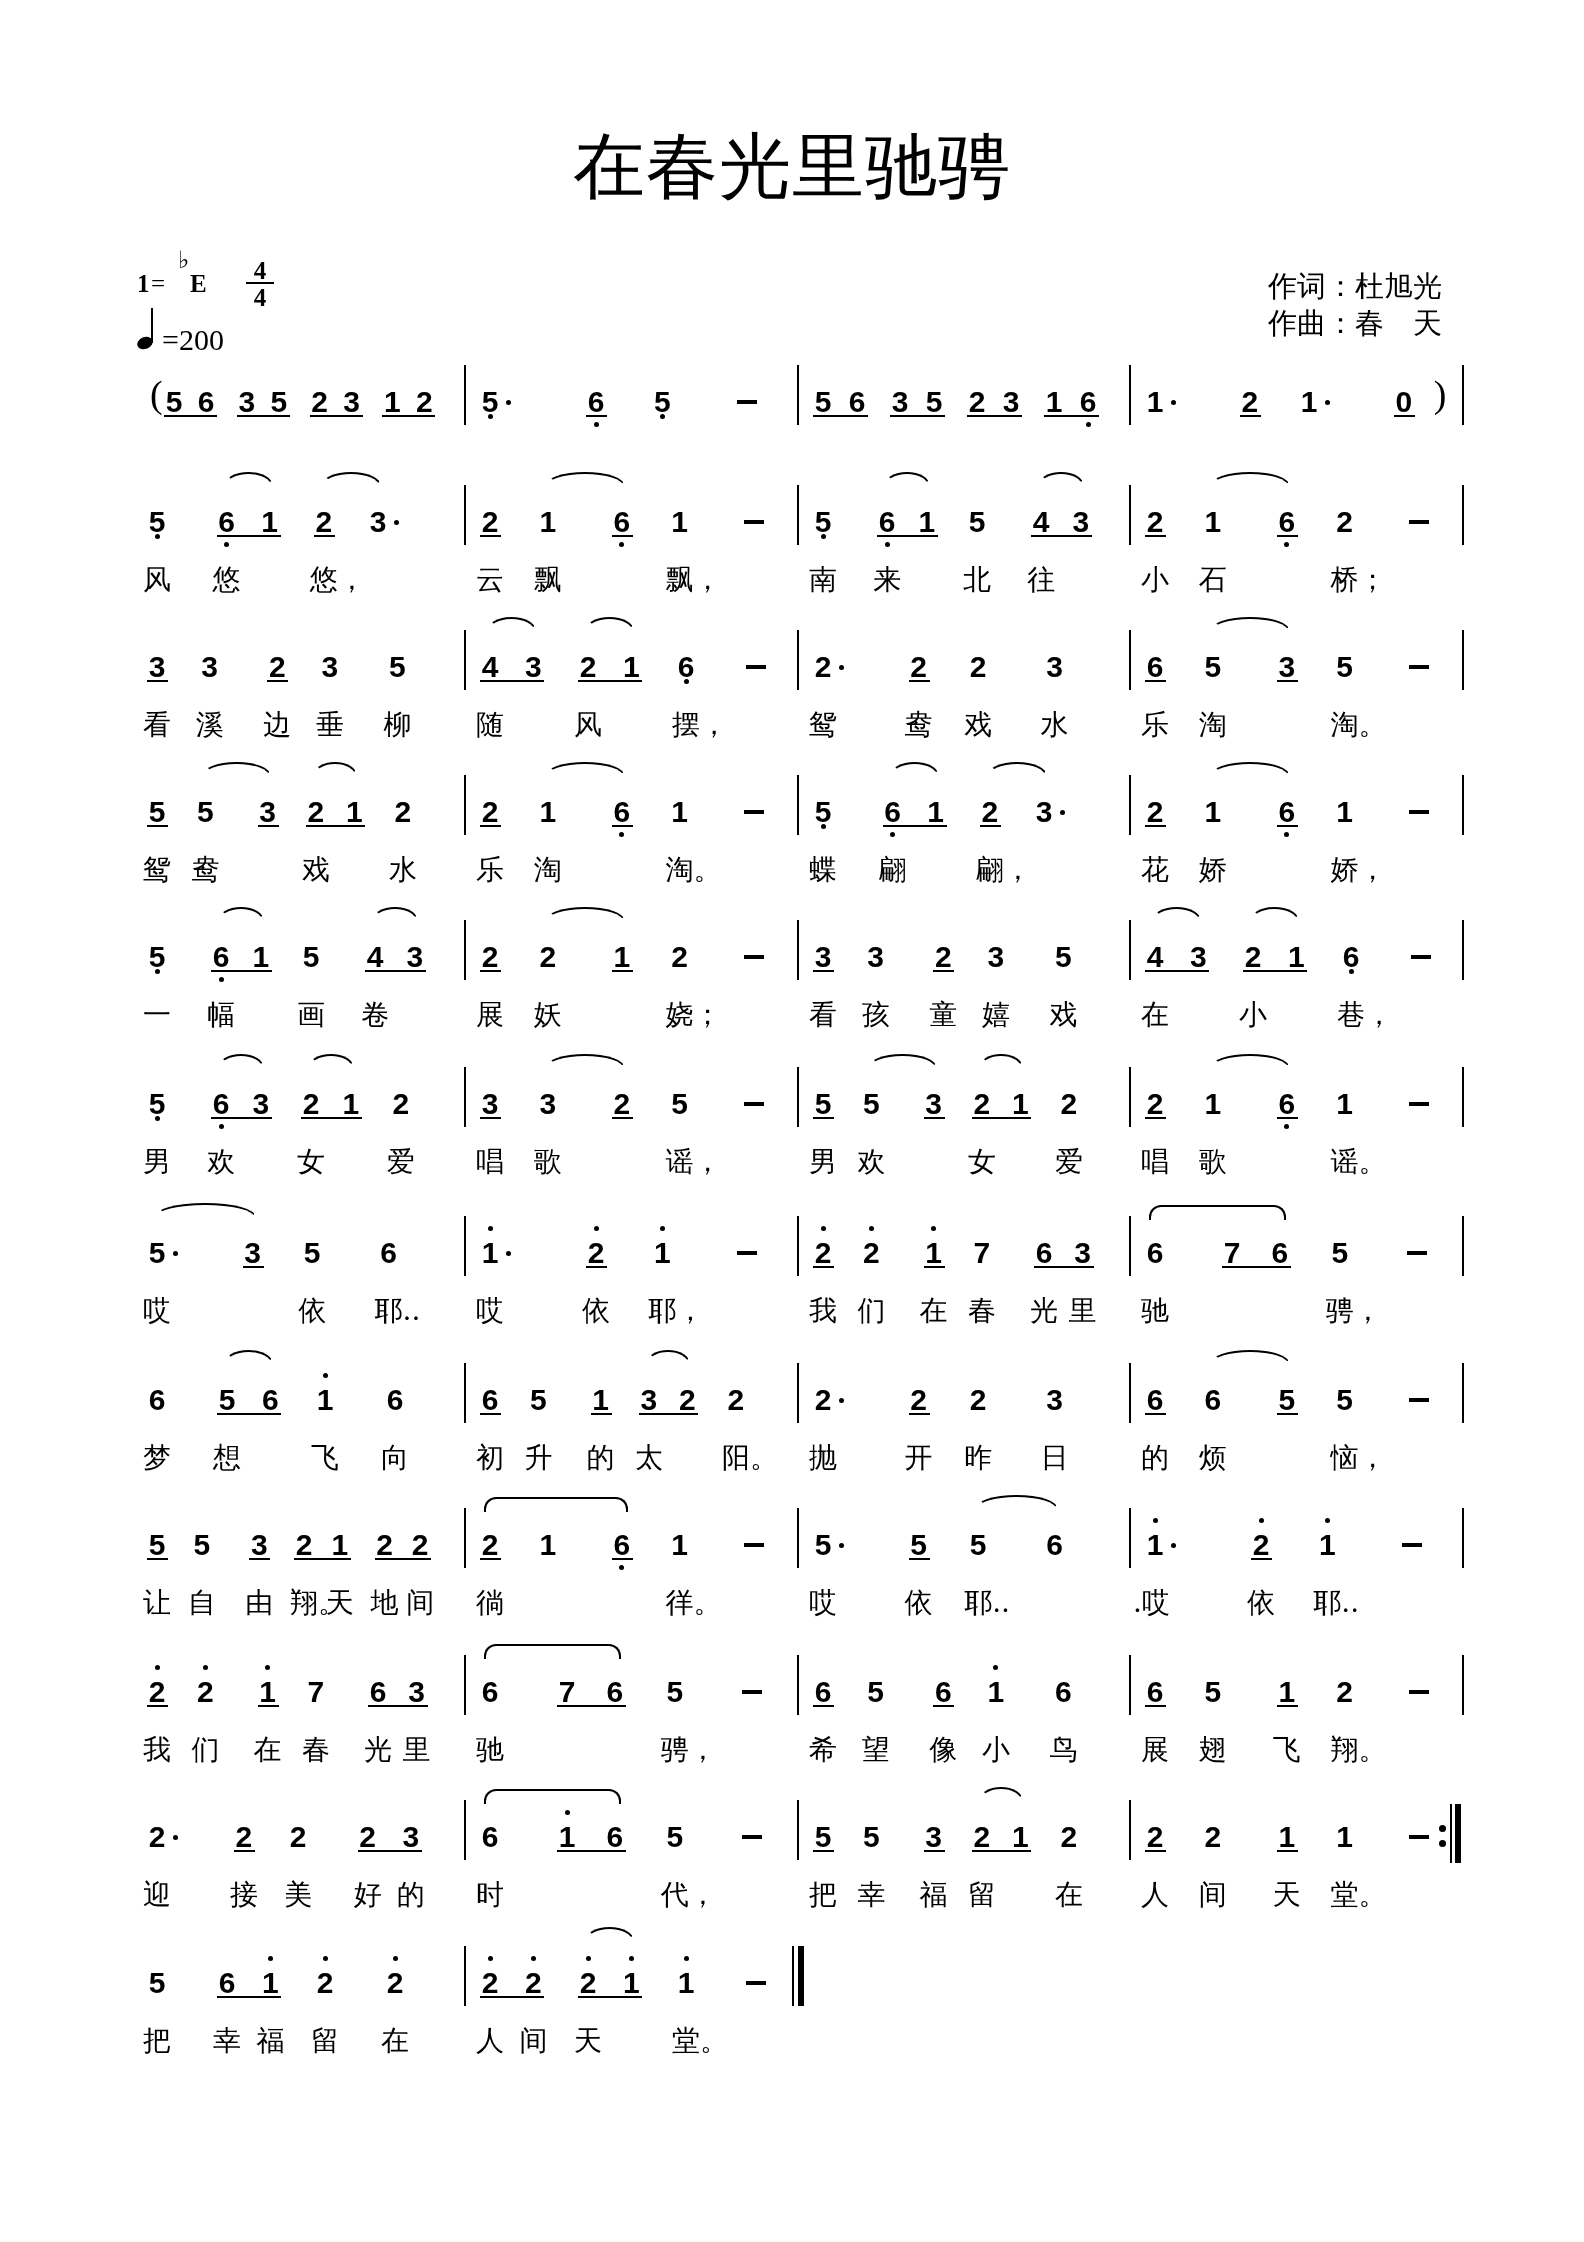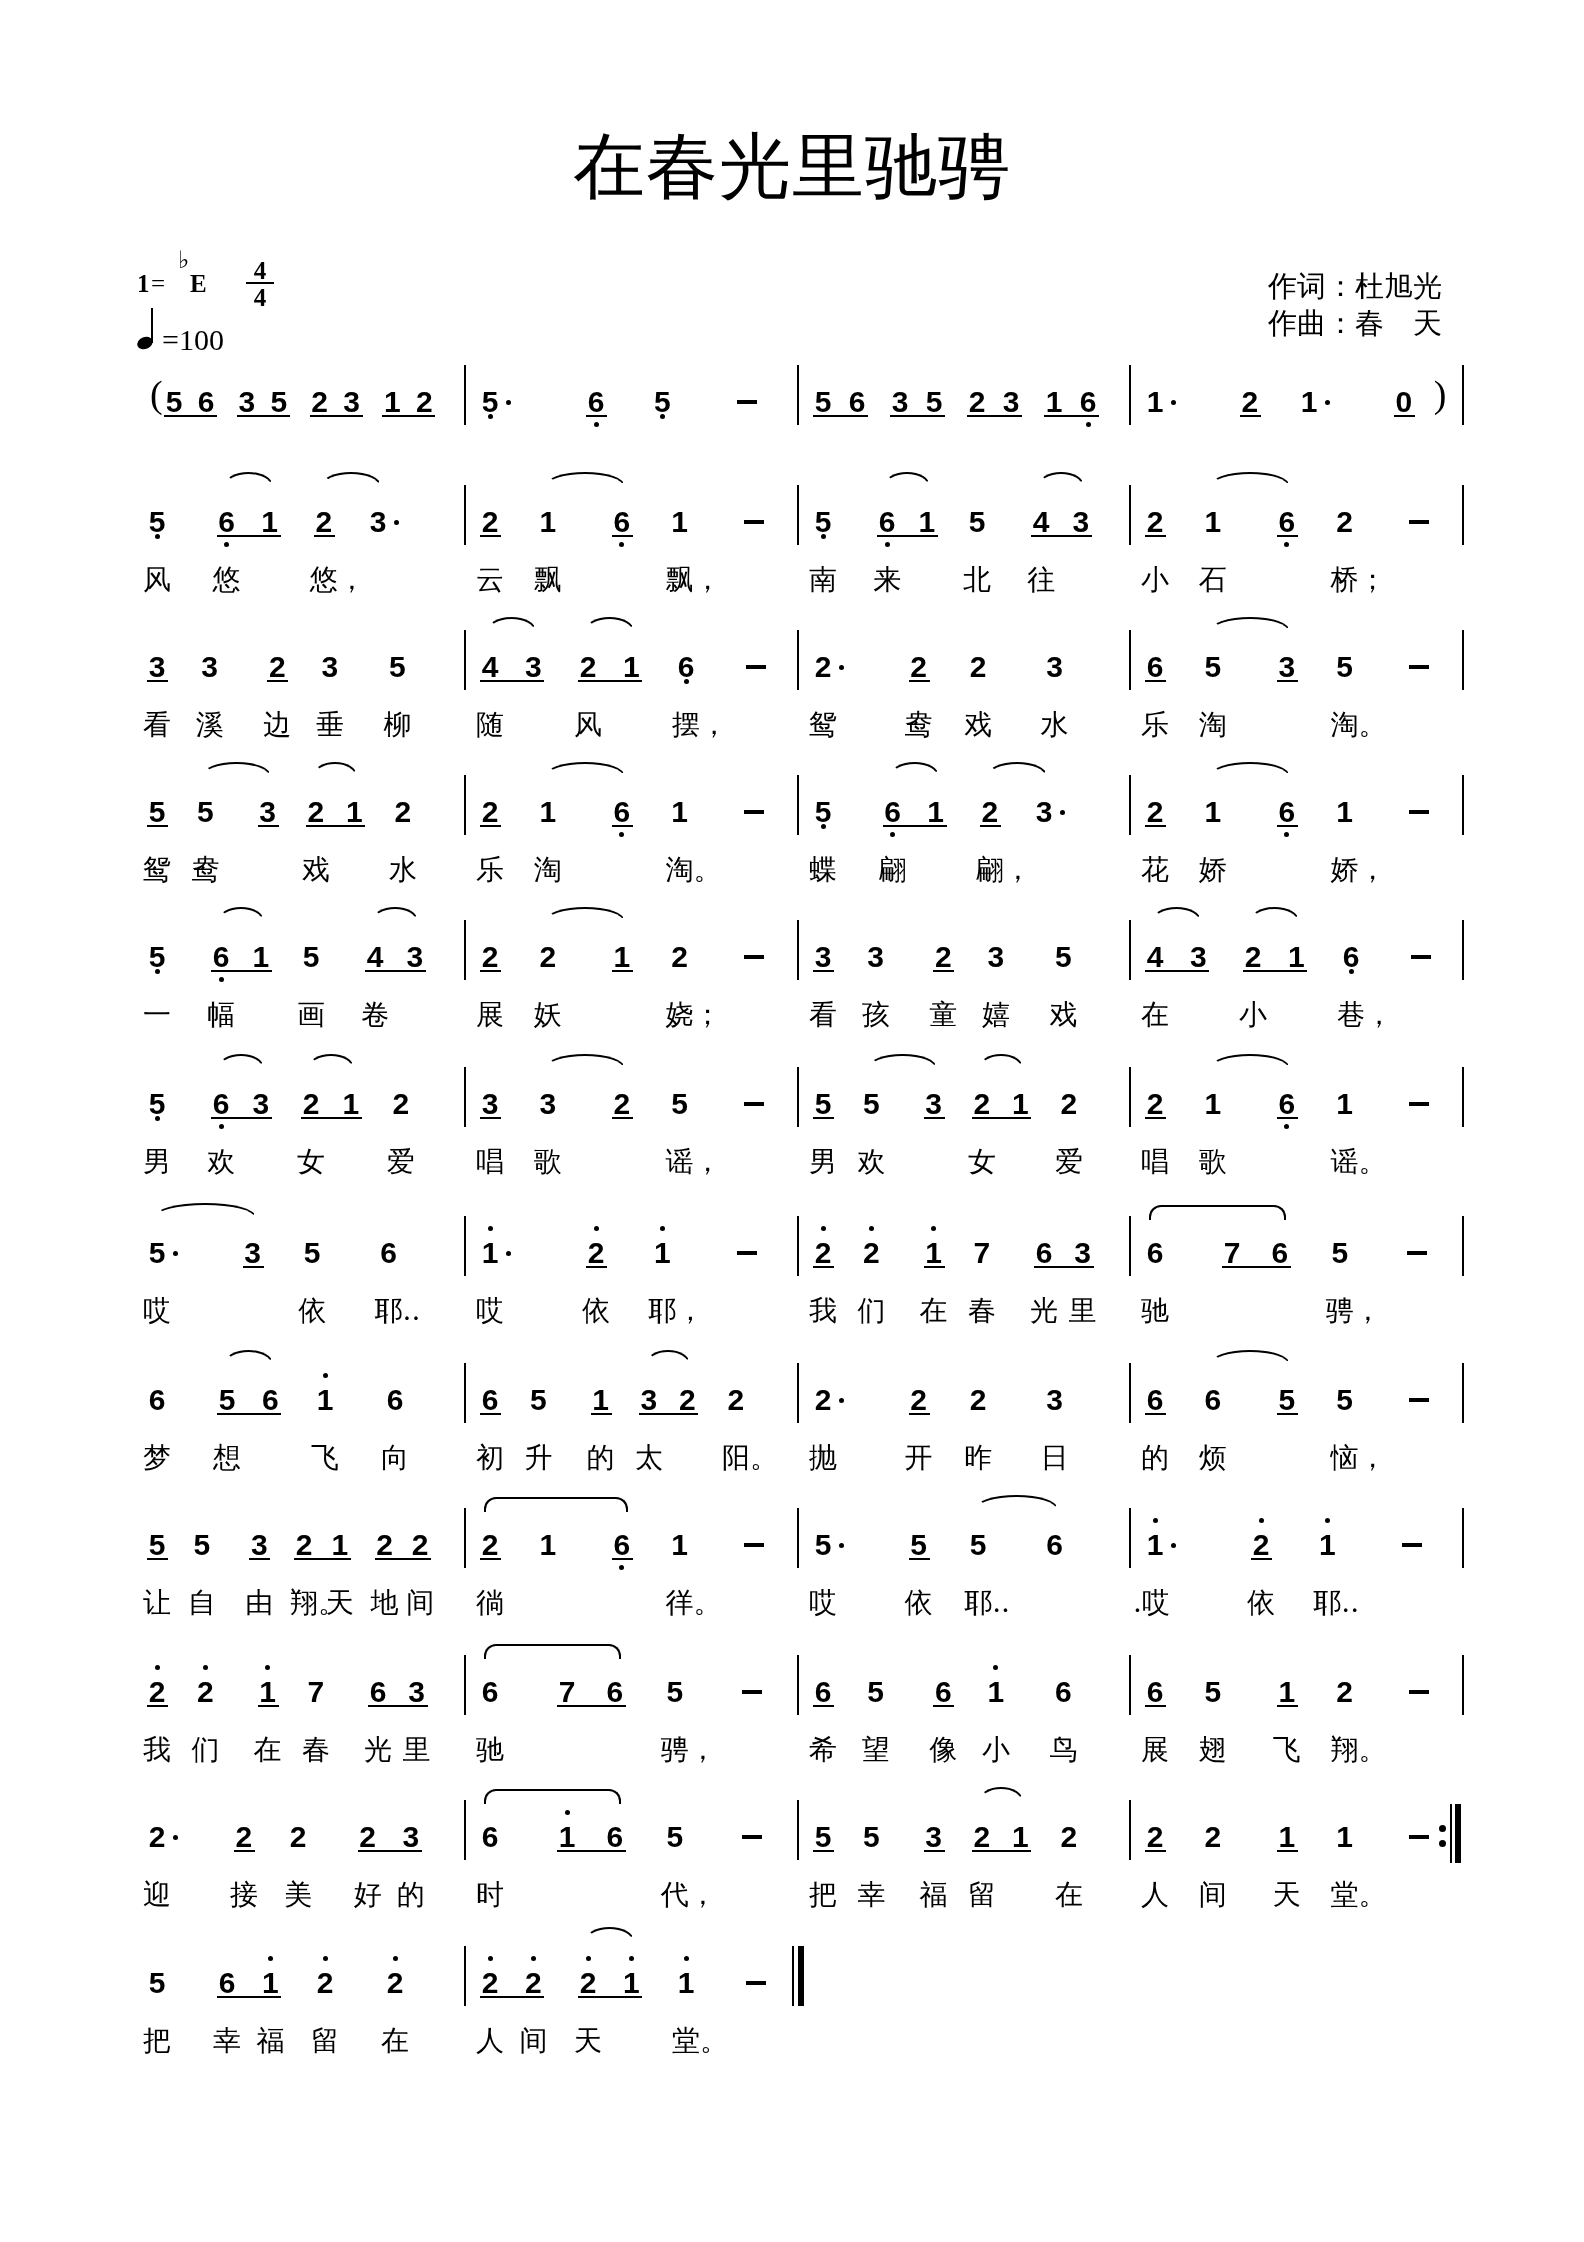--- a/index.html
+++ b/index.html
@@ -52,21 +52,21 @@
   <span class="ts-top">4</span>
   <span class="ts-line"></span>
   <span class="ts-bottom">4</span>
 </div>
 
 <div>
   <div class="tempo-note">
     <span class="stem"></span>
     <span class="head"></span>
   </div>
-  <span class="tempo-text">=100</span>
+  <span class="tempo-text">=200</span>
 </div>
 
 <div class="credit-line credit-1">作词：杜旭光</div>
 <div class="credit-line credit-2">作曲：春　天</div>
 
 <div id="score">
     <div class="row" style="top: 402px;">
       <div class="measure" style="left: 132px; width: 333px;">
         <span class="paren" style="left: 18px;">(</span>
         <span class="note" style="left: 42px;">5</span>

